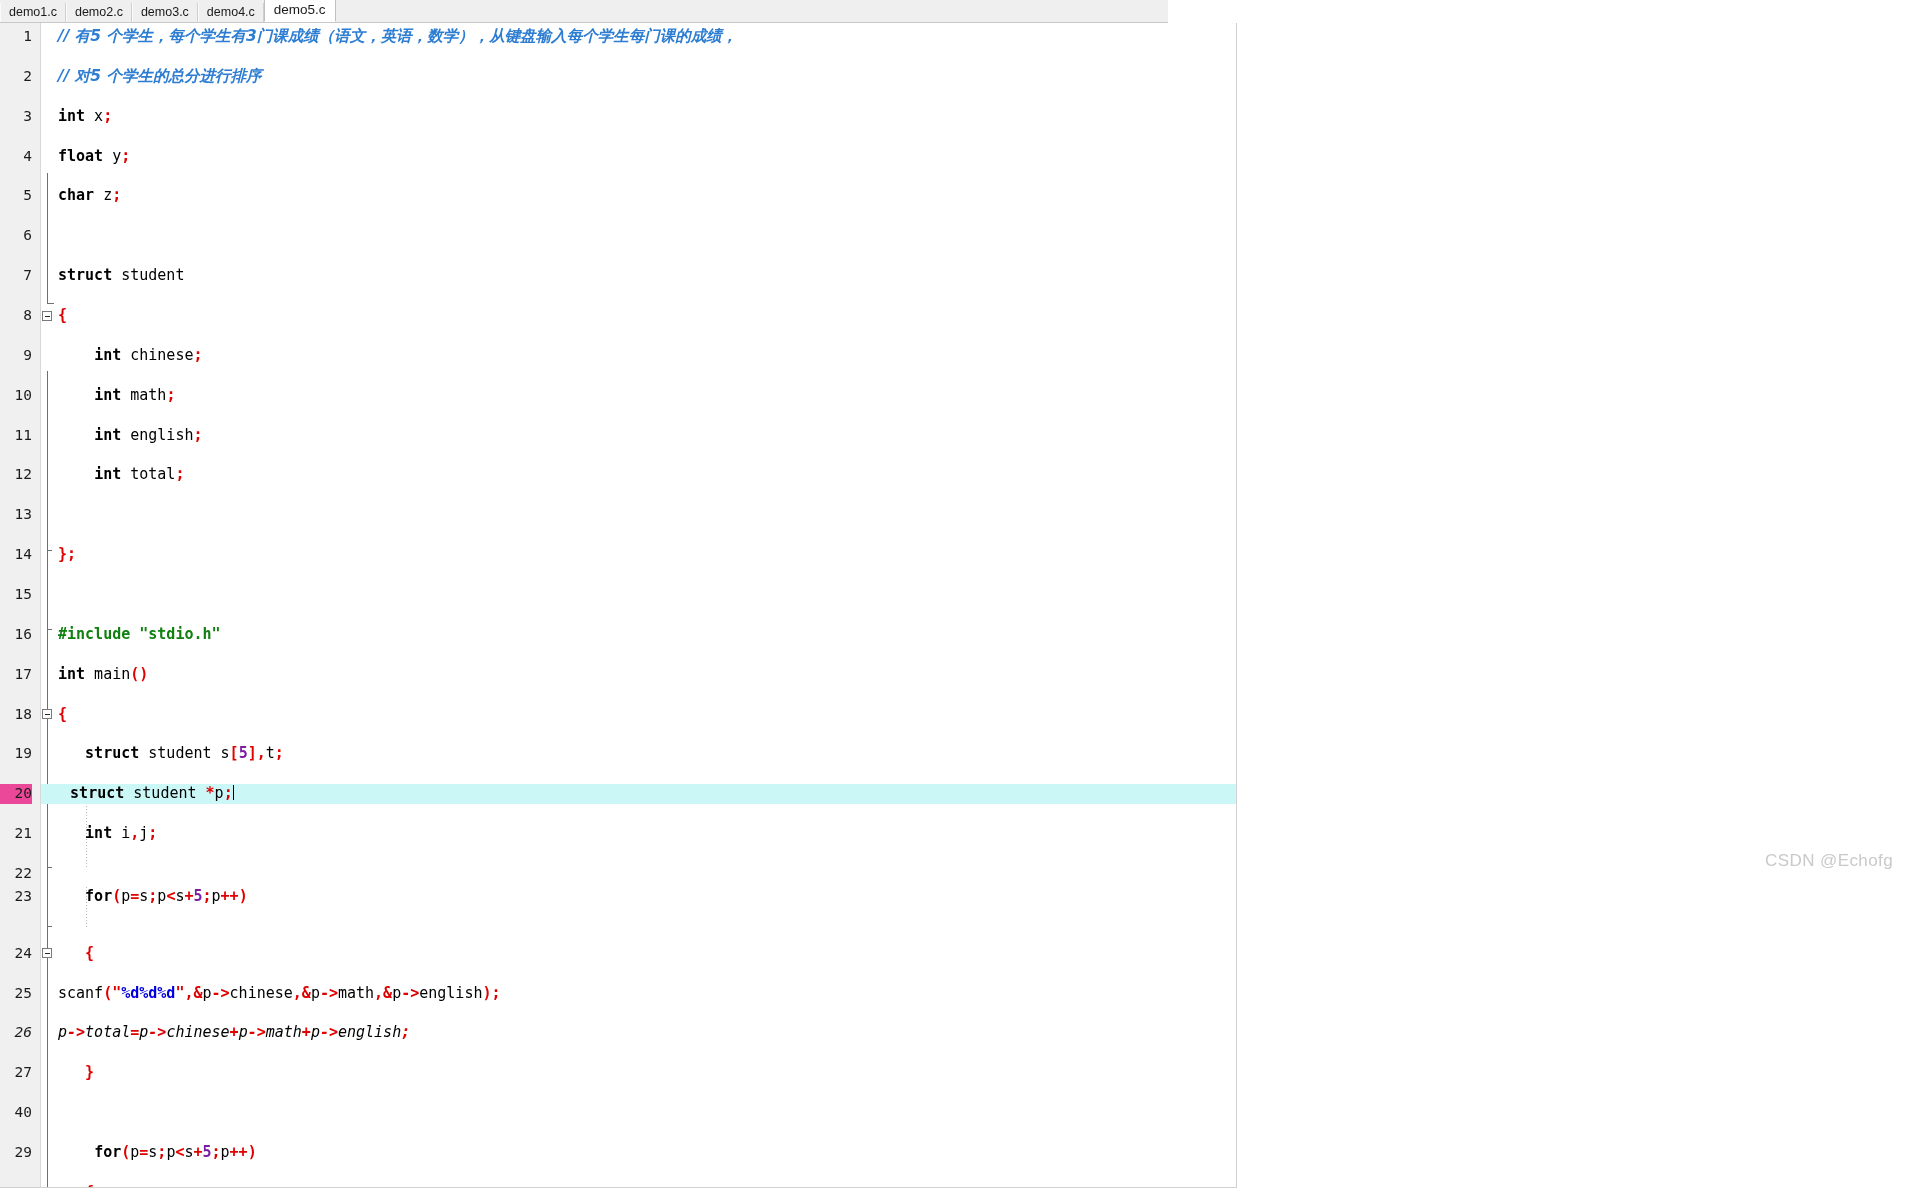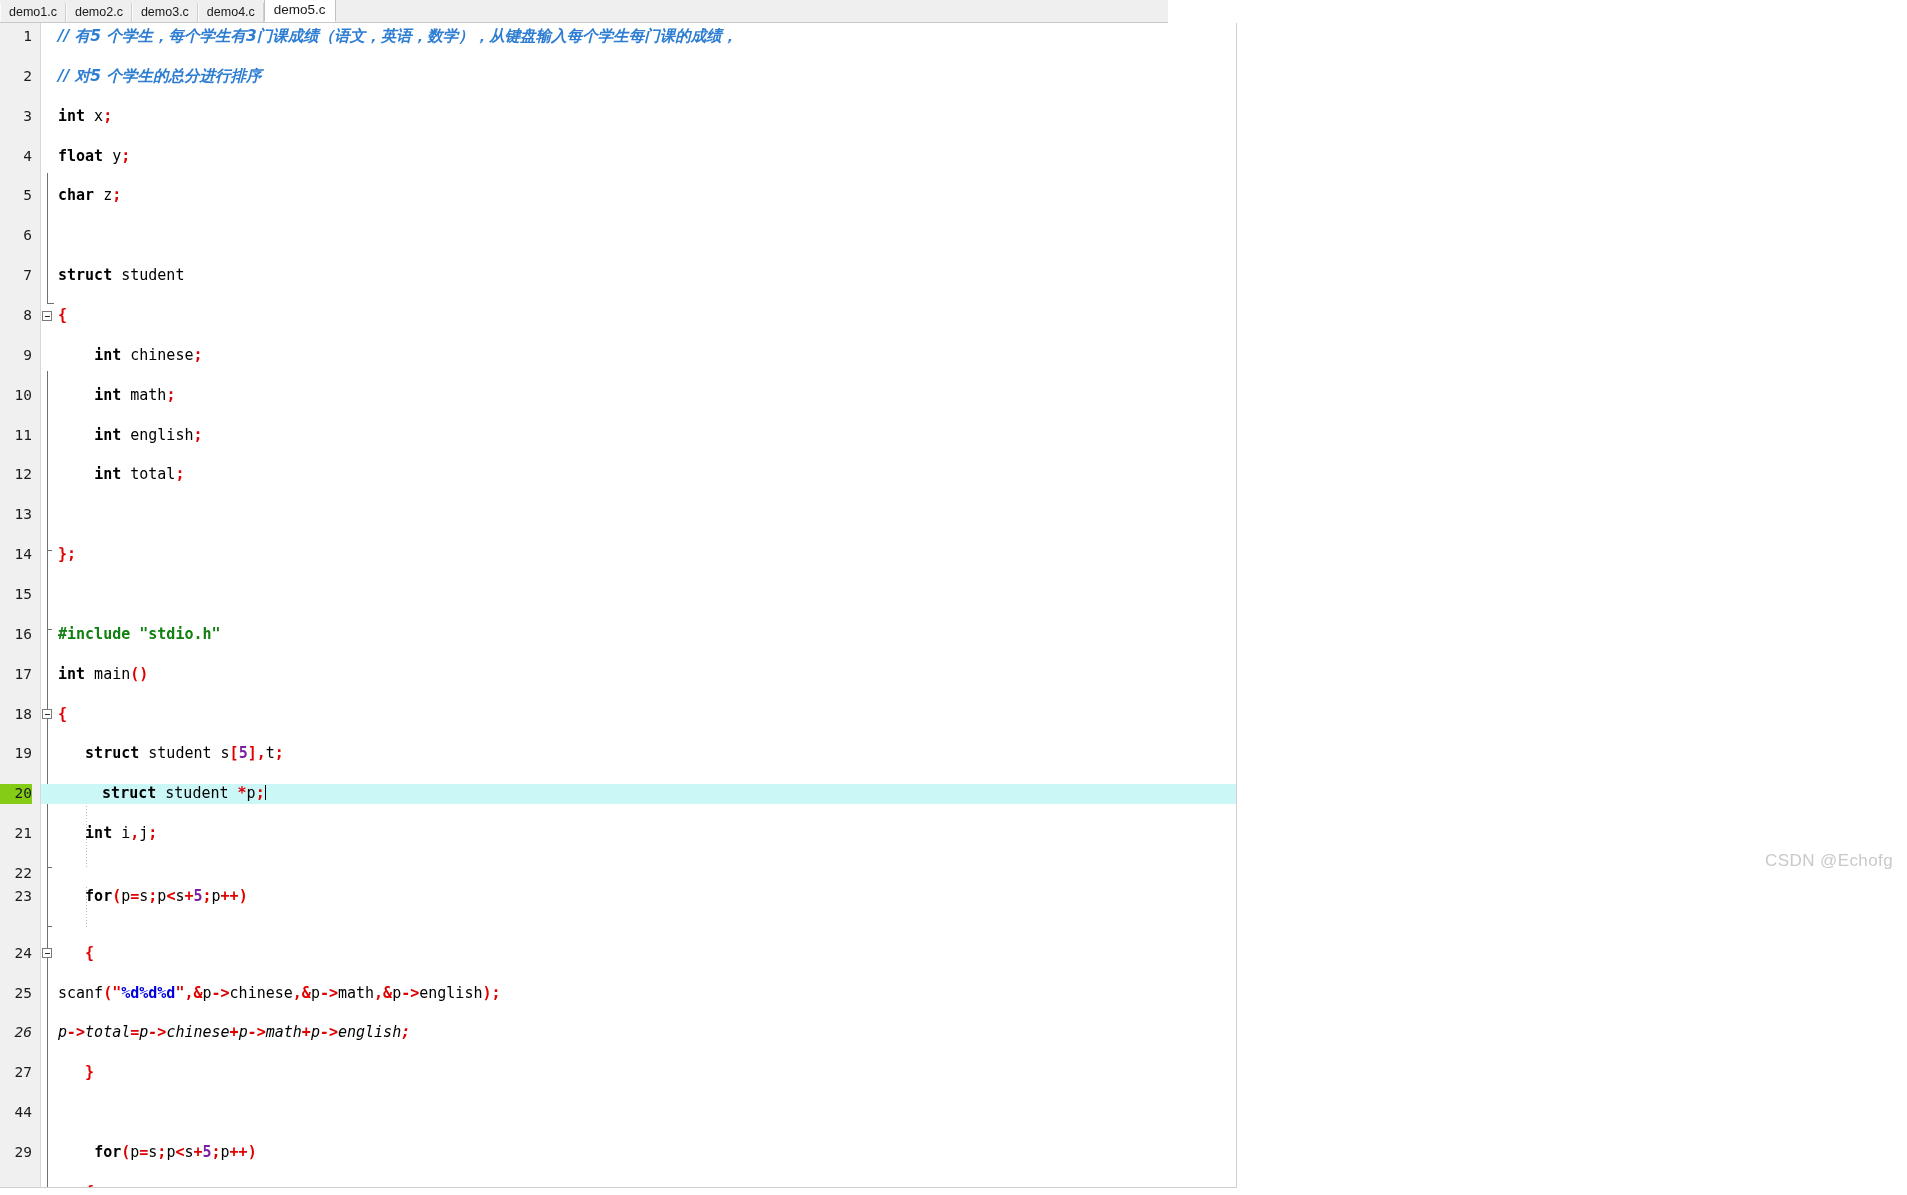--- a/index.html
+++ b/index.html
@@ -100,21 +100,21 @@
 
   .line {
     position: relative;
     height: 19.86px;
     line-height: 19.86px;
     white-space: pre;
     font-size: 15px;
     font-family: "DejaVu Sans Mono", "Liberation Mono", monospace;
   }
   .line.hl .ltext { background: #ccf7f7; }
-  .line.hl .lnum  { background: #84cc16; }
+  .line.hl .lnum  { background: #ec4899; }
 
   .lnum {
     position: absolute;
     left: 0; top: 0;
     width: 32px;
     text-align: right;
     font-family: "DejaVu Sans Mono", "Liberation Mono", monospace;
     font-size: 14.5px;
     color: #1c1c1c;
     background: transparent;
@@ -181,21 +181,21 @@
   .ltext {
     position: absolute;
     left: 58px;
     top: 0;
     display: inline-block;
     padding-right: 6px;
     z-index: 2;
   }
   .line.hl .ltext {
     left: 41px;
-    padding-left: 34px;
+    padding-left: 2px;
     width: 1196px;
     box-sizing: border-box;
   }
 
   
   .kw   { color: #000000; font-weight: bold; }
   .id   { color: #000000; }
   .op   { color: #e00000; font-weight: bold; }
   .pun  { color: #e00000; font-weight: bold; }
   .num  { color: #7b1fa2; font-weight: bold; }
@@ -395,21 +395,21 @@
         <span class="lnum">26</span>
         <span class="ltext"><span class="id">p</span><span class="pun">-&gt;</span><span class="id">total</span><span class="op">=</span><span class="id">p</span><span class="pun">-&gt;</span><span class="id">chinese</span><span class="op">+</span><span class="id">p</span><span class="pun">-&gt;</span><span class="id">math</span><span class="op">+</span><span class="id">p</span><span class="pun">-&gt;</span><span class="id">english</span><span class="pun">;</span></span>
       </div>
 
       <div class="line" style="top:524px;">
         <span class="lnum">27</span>
         <span class="ltext">   <span class="pun">}</span></span>
       </div>
 
       <div class="line" style="top:544px;">
-        <span class="lnum">44</span>
+        <span class="lnum">40</span>
         <span class="ltext"></span>
       </div>
 
       <div class="line" style="top:564px;">
         <span class="lnum">29</span>
         <span class="ltext">    <span class="kw">for</span><span class="pun">(</span><span class="id">p</span><span class="op">=</span><span class="id">s</span><span class="pun">;</span><span class="id">p</span><span class="op">&lt;</span><span class="id">s</span><span class="op">+</span><span class="num">5</span><span class="pun">;</span><span class="id">p</span><span class="op">++</span><span class="pun">)</span></span>
       </div>
 
       <div class="line" style="top:584px;">
         <span class="lnum">30</span>

